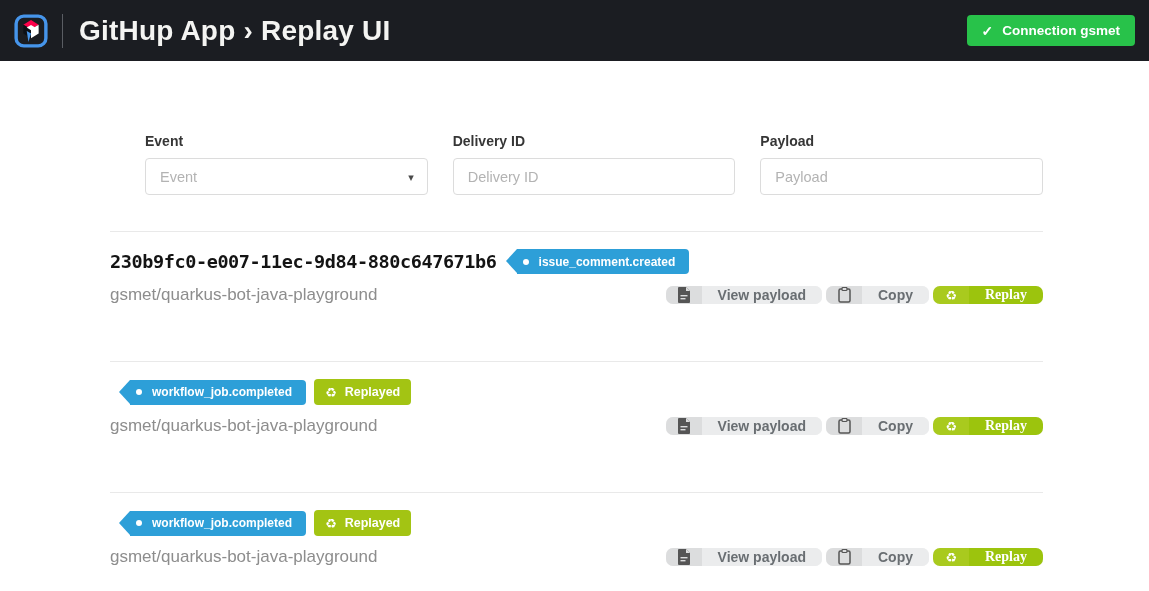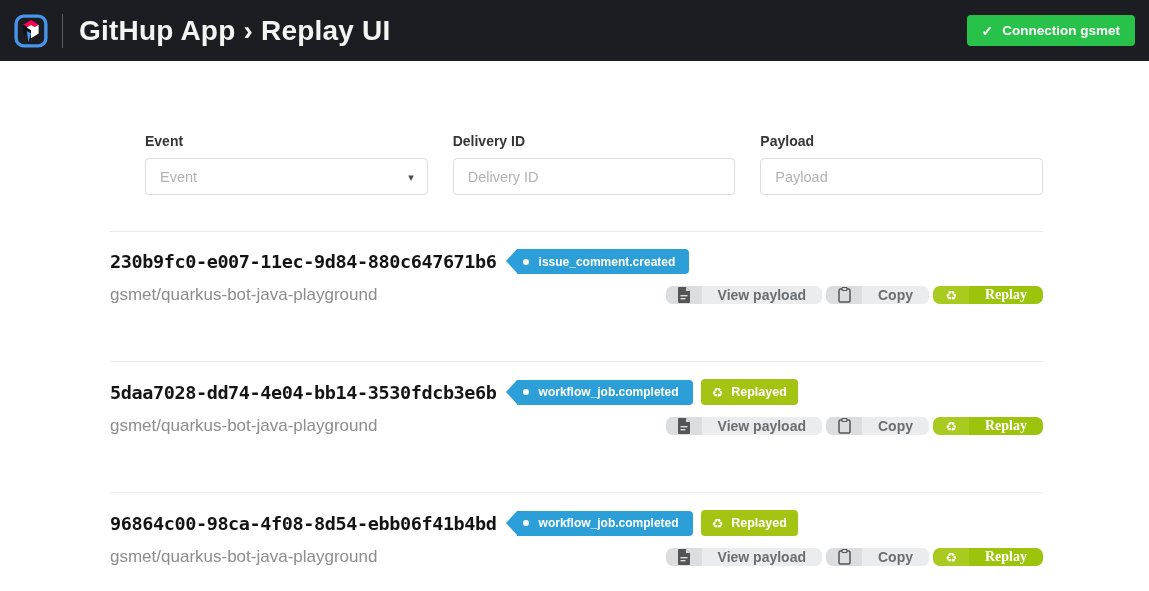--- a/index.html
+++ b/index.html
@@ -144,21 +144,20 @@
         <button class="act-btn btn-lime">
           <span class="act-icon recycle-glyph">♻</span>
           <span class="act-label">Replay</span>
         </button>
       </div>
     </div>
   </div>
 
   <div class="row">
     <div class="row-line1">
-      <span class="uuid">5daa7028-dd74-4e04-bb14-3530fdcb3e6b</span>
       <span class="event-badge">
         <span class="badge-dot"></span>
         <span>workflow_job.completed</span>
       </span>
       <span class="replayed-badge">
         <span class="recycle-glyph">♻</span>
         <span>Replayed</span>
       </span>
     </div>
     <div class="row-line2">
@@ -187,21 +186,20 @@
         <button class="act-btn btn-lime">
           <span class="act-icon recycle-glyph">♻</span>
           <span class="act-label">Replay</span>
         </button>
       </div>
     </div>
   </div>
 
   <div class="row">
     <div class="row-line1">
-      <span class="uuid">96864c00-98ca-4f08-8d54-ebb06f41b4bd</span>
       <span class="event-badge">
         <span class="badge-dot"></span>
         <span>workflow_job.completed</span>
       </span>
       <span class="replayed-badge">
         <span class="recycle-glyph">♻</span>
         <span>Replayed</span>
       </span>
     </div>
     <div class="row-line2">

